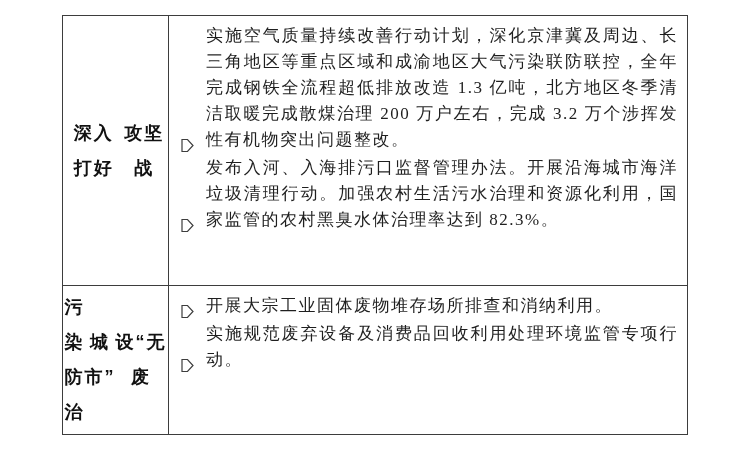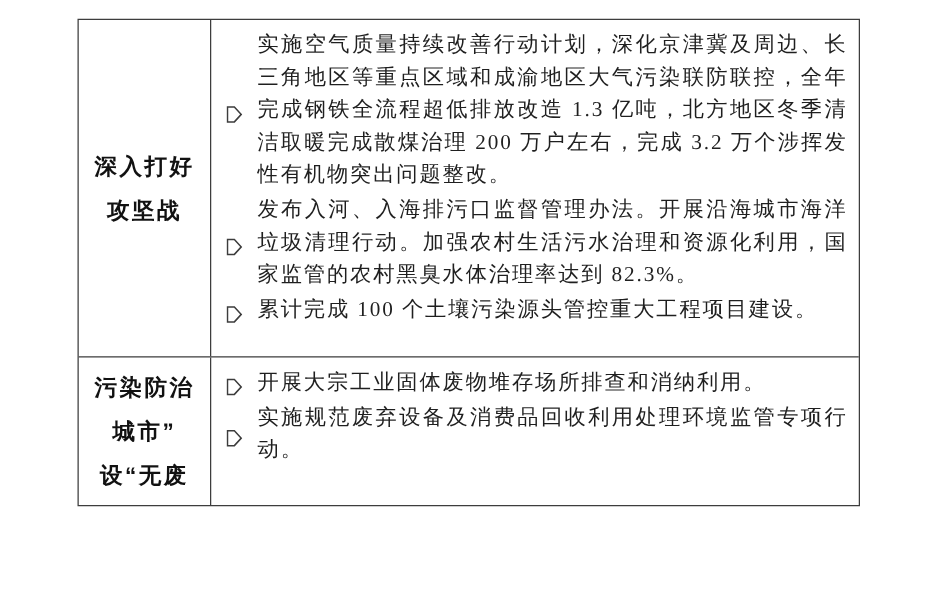--- a/index.html
+++ b/index.html
@@ -32,37 +32,36 @@
   }
   .panel-row { display: flex; align-items: stretch; }
   .panel-row + .panel-row { border-top: 1px solid #3d3d3d; }
   .row-1 { min-height: 269px; }
   .row-2 { min-height: 119px; }
   .label-cell {
     width: 106px;
     flex: 0 0 106px;
     border-right: 1px solid #3d3d3d;
     display: flex;
-    flex-direction: column;
     justify-content: center;
     align-items: center;
     text-align: center;
     font-family: "Liberation Sans", "DejaVu Sans", sans-serif;
     font-weight: bold;
     font-size: 18px;
     line-height: 35px;
     letter-spacing: 2px;
     color: #111111;
     padding: 4px 2px;
   }
   .content-cell {
     flex: 1 1 auto;
     padding: 7px 9px 6px 12px;
   }
-  .item { display: flex; align-items: center; margin-bottom: 2px; }
+  .item { display: flex; align-items: flex-end; margin-bottom: 2px; }
   .item:last-child { margin-bottom: 0; }
   .bullet {
     flex: 0 0 14px;
     width: 14px;
     margin-right: 11px;
     padding-top: 6px;
     display: inline-flex;
   }
   .bullet svg { display: block; }
   .item-text {
@@ -98,28 +97,20 @@
           <span class="item-text">实施空气质量持续改善行动计划，深化京津冀及周边、长三角地区等重点区域和成渝地区大气污染联防联控，全年完成钢铁全流程超低排放改造 1.3 亿吨，北方地区冬季清洁取暖完成散煤治理 200 万户左右，完成 3.2 万个涉挥发性有机物突出问题整改。</span>
         </div>
         <div class="item">
           <span class="bullet">
             <svg width="13" height="15" viewBox="0 0 13 15">
                 <path d="M1 1.5 L6.5 1.5 L12 7.5 L6.5 13.5 L1 13.5 Z" fill="none" stroke="#3d3d3d" stroke-width="1.2"></path>
               </svg>
           </span>
           <span class="item-text">发布入河、入海排污口监督管理办法。开展沿海城市海洋垃圾清理行动。加强农村生活污水治理和资源化利用，国家监管的农村黑臭水体治理率达到 82.3%。</span>
         </div>
-        <div class="item">
-          <span class="bullet">
-            <svg width="13" height="15" viewBox="0 0 13 15">
-                <path d="M1 1.5 L6.5 1.5 L12 7.5 L6.5 13.5 L1 13.5 Z" fill="none" stroke="#3d3d3d" stroke-width="1.2"></path>
-              </svg>
-          </span>
-          <span class="item-text">累计完成 100 个土壤污染源头管控重大工程项目建设。</span>
-        </div>
       </div>
     </div>
 
     <div class="panel-row row-2">
       <div class="label-cell">
         <div>污染防治</div>
         <div>城市”</div>
         <div>设“无废</div>
       </div>
       <div class="content-cell">

